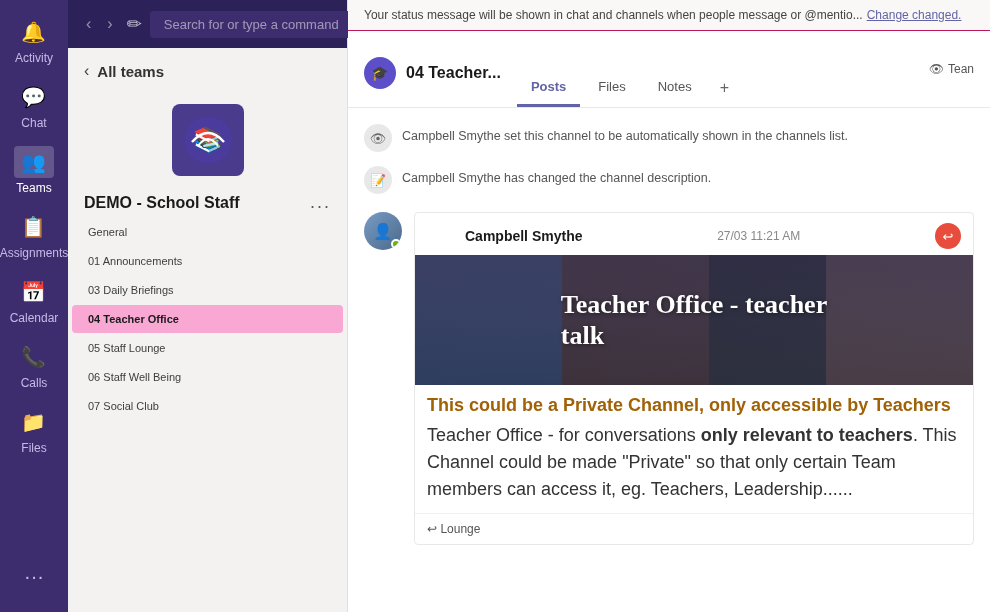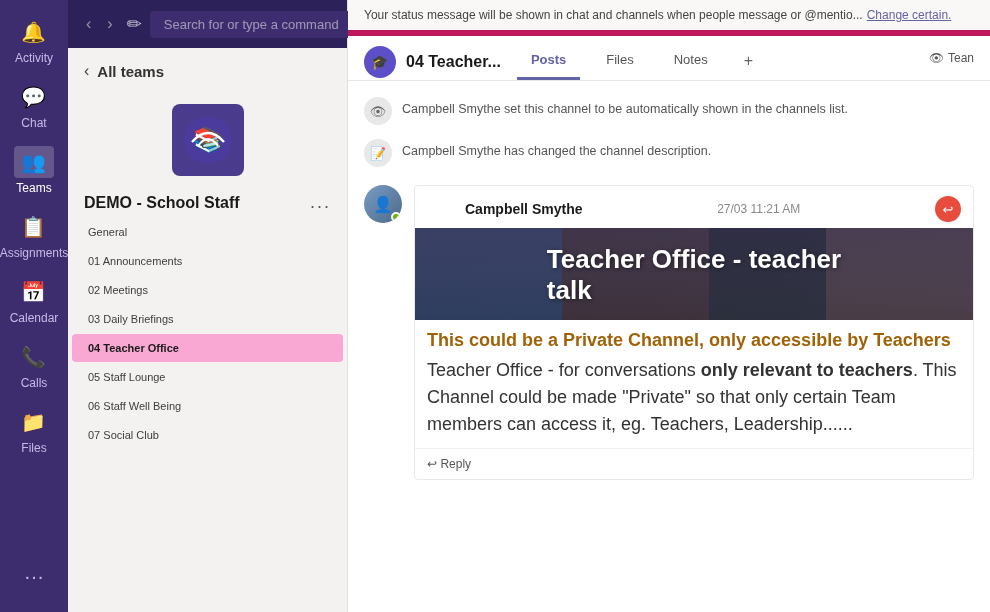--- a/index.html
+++ b/index.html
@@ -167,21 +167,21 @@
       display: flex; gap: 8px; margin-left: 8px;
     }
     .win-btn {
       background: none; border: none; color: rgba(255,255,255,0.7);
       font-size: 14px; cursor: pointer;
     }
 
     
     .status-bar {
       background: #f9f8f7;
-      border-bottom: 6px solid #be185d;
+      border-bottom: 1px solid #be185d;
       padding: 8px 16px;
       font-size: 12px;
       color: #444;
       display: flex;
       align-items: center;
       flex-shrink: 0;
     }
     .change-status-link {
       color: #6264a7;
       cursor: pointer;
@@ -207,22 +207,23 @@
       color: white;
     }
     .channel-title {
       font-size: 16px;
       font-weight: 700;
       color: #1a1a1a;
       margin-right: 16px;
     }
     .channel-tabs {
       display: flex;
-      gap: 12px;
+      gap: 4px;
       flex: 1;
+      margin-top: 32px;
     }
     .tab {
       padding: 8px 14px 10px 14px;
       font-size: 13px;
       color: #555;
       cursor: pointer;
       border-bottom: 3px solid transparent;
     }
     .tab.active {
       color: #6264a7;
@@ -327,26 +328,28 @@
       width: 26px; height: 26px;
       display: flex; align-items: center; justify-content: center;
       color: white;
       font-size: 13px;
       cursor: pointer;
     }
 
     
     .post-image {
       width: 100%;
-      height: 92px;
+      height: 130px;
       background: linear-gradient(135deg, #1a1a2e 0%, #2d2d4e 100%);
       display: flex;
+      align-items: center;
       justify-content: center;
       position: relative;
       overflow: hidden;
+      font-family: Liberation Serif, serif;
     }
     .post-image-bg {
       position: absolute; inset: 0;
       background: linear-gradient(rgba(30,20,60,0.55), rgba(30,20,60,0.3));
       z-index: 1;
     }
     .post-image-people {
       position: absolute; inset: 0;
       display: flex;
     }
@@ -467,34 +470,33 @@
   </div>
 
   <div class="team-name-row">
     <span class="team-name">DEMO - School Staff</span>
     <span class="team-more">...</span>
   </div>
 
   <div class="channel-list">
     <div class="channel-item">General</div>
     <div class="channel-item">01 Announcements</div>
-    <div class="channel-item">02 Meetings</div>
     <div class="channel-item">03 Daily Briefings</div>
     <div class="channel-item active">04 Teacher Office</div>
     <div class="channel-item">05 Staff Lounge</div>
     <div class="channel-item">06 Staff Well Being</div>
     <div class="channel-item">07 Social Club</div>
   </div>
 </div>
 
 <div class="main-content">
 
   <div class="status-bar">
     <span>Your status message will be shown in chat and channels when people message or @mentio...</span>
-    <span class="change-status-link">Change certain.</span>
+    <span class="change-status-link">Change changed.</span>
   </div>
 
   <div class="channel-header">
     <div class="channel-icon">🎓</div>
     <span class="channel-title">04 Teacher...</span>
     <div class="channel-tabs">
       <div class="tab active">Posts</div>
       <div class="tab">Files</div>
       <div class="tab">Notes</div>
       <span class="tab-plus">+</span>
@@ -545,19 +547,19 @@
         </div>
 
         <div class="post-content">
           <div class="post-title">This could be a Private Channel, only accessible by Teachers</div>
           <div class="post-text">
             <span>Teacher Office - for conversations </span><strong>only relevant to teachers</strong><span>. This Channel could be made "Private" so that only certain Team members can access it, eg. Teachers, Leadership......</span>
           </div>
         </div>
 
         <div class="post-footer">
-          <button class="reply-btn">↩ Reply</button>
+          <button class="reply-btn">↩ Lounge</button>
         </div>
       </div>
     </div>
 
   </div>
 </div>
 
 </body></html>

